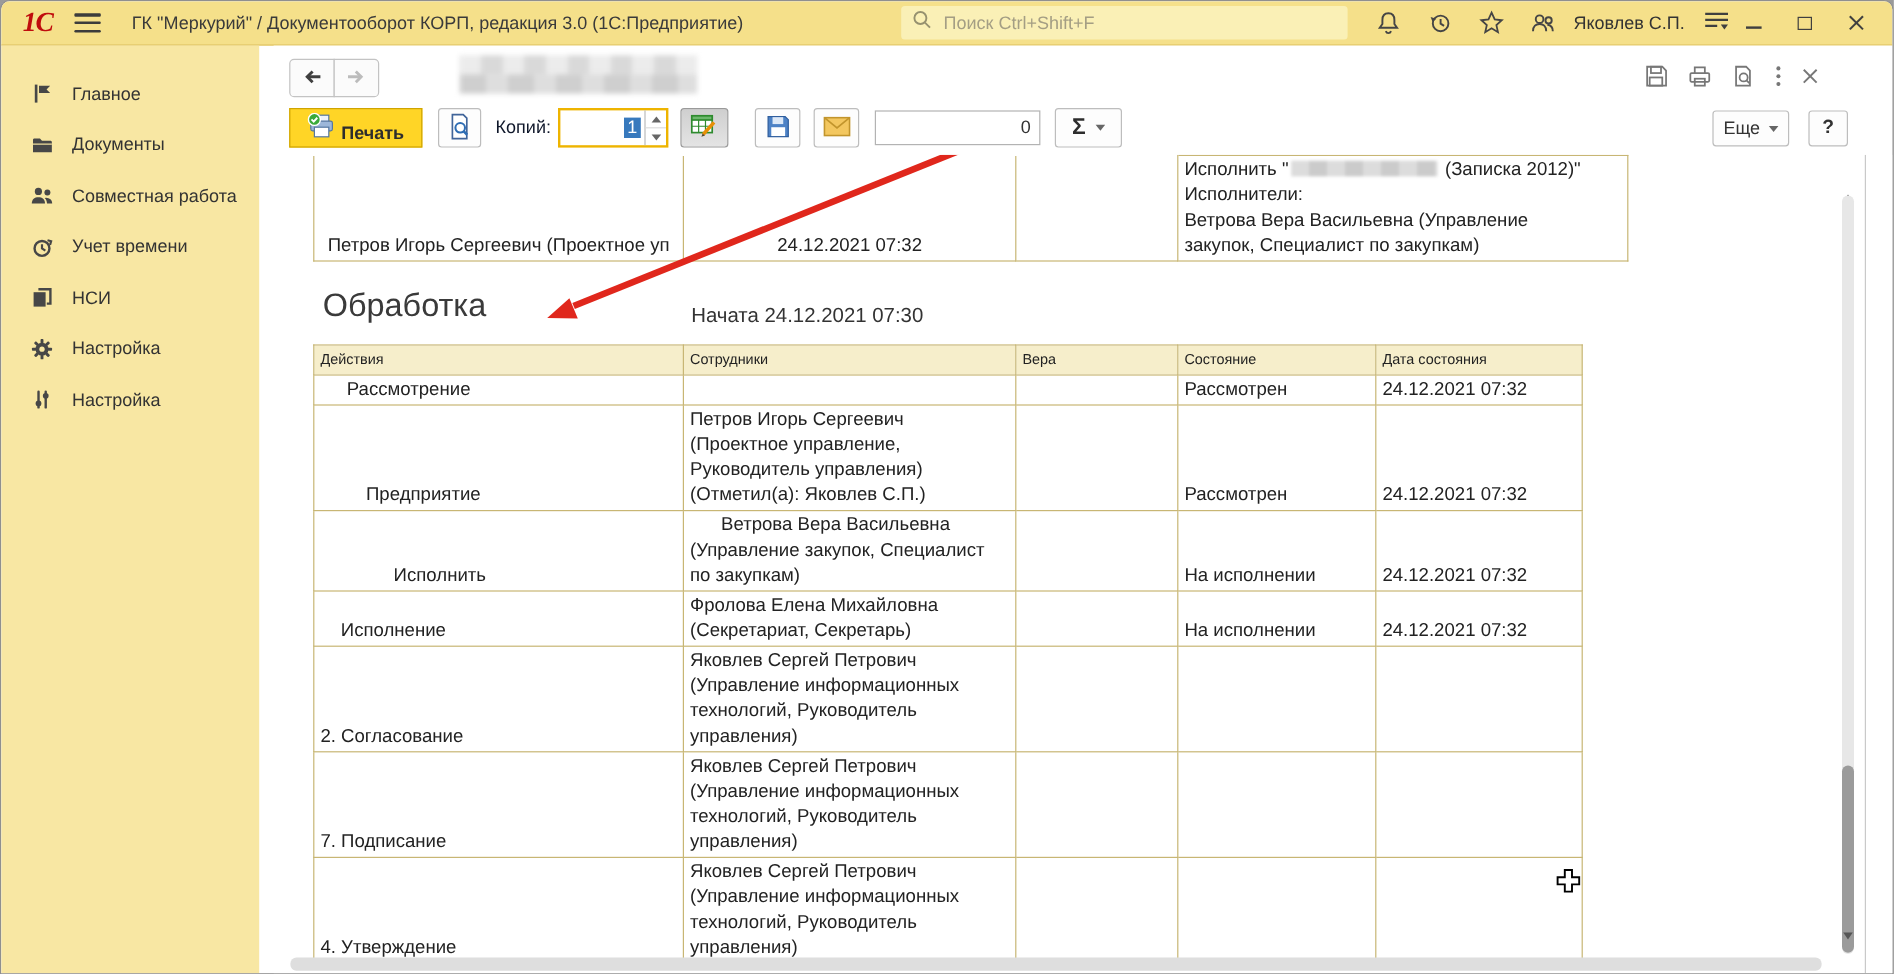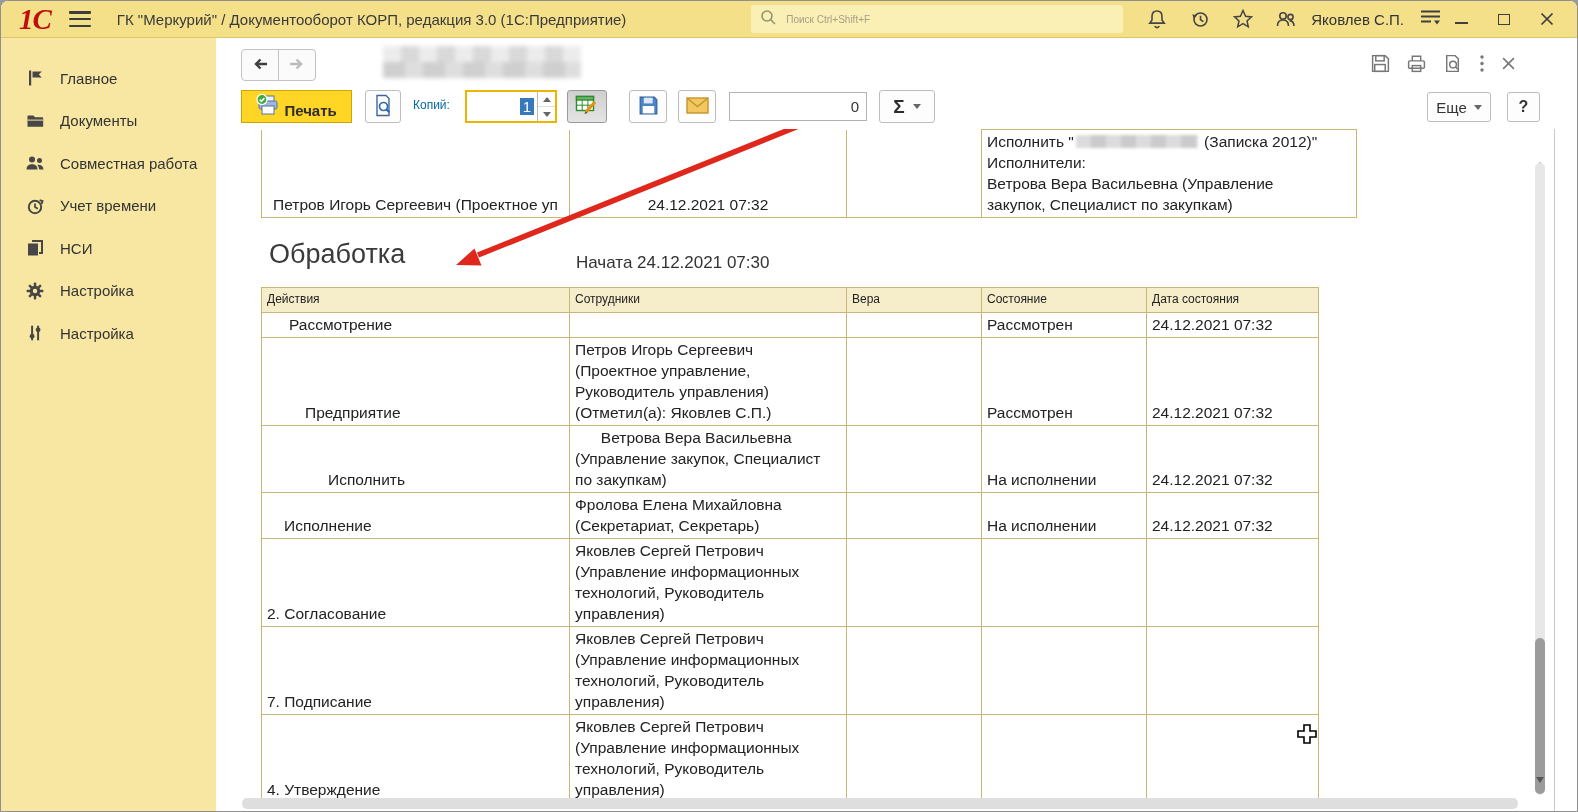--- a/index.html
+++ b/index.html
@@ -2,28 +2,28 @@
 <html><head>
 <meta charset="utf-8">
 <style>
   html,body{margin:0;padding:0;background:#9a9a9a;font-family:"Liberation Sans","DejaVu Sans",sans-serif;}
   .window{position:relative;width:1578px;height:812px;background:#fff;border:1px solid #8f8f8f;
           border-radius:8px 8px 0 0;overflow:hidden;box-sizing:border-box;}
 
   
   .topbar{position:absolute;top:0;left:0;right:0;height:37px;background:#f5e08a;
           border-bottom:1px solid #e0c465;display:flex;align-items:center;padding:0 14px;box-sizing:border-box;}
-  .logo{color:#c00d0d;font-weight:bold;font-style:italic;font-size:29px;letter-spacing:-1px;
+  .logo{color:#c00d0d;font-weight:bold;font-style:italic;font-size:23px;letter-spacing:-1px;
         font-family:"Liberation Serif","DejaVu Serif",serif;margin:0 18px 0 4px;user-select:none;}
   .hamb{width:22px;height:16px;display:flex;flex-direction:column;justify-content:space-between;cursor:pointer;}
   .hamb i{display:block;height:2.5px;background:#3c3c3c;border-radius:1px;}
   .app-title{font-size:15px;color:#3a3a3a;margin-left:26px;white-space:nowrap;}
   .search{margin-left:auto;width:372px;height:28px;background:#faf0b6;border-radius:3px;
           display:flex;align-items:center;padding:0 9px;gap:7px;box-sizing:border-box;}
-  .search input{border:none;background:transparent;outline:none;font-size:10px;color:#555;width:100%;
+  .search input{border:none;background:transparent;outline:none;font-size:15px;color:#555;width:100%;
                 font-family:inherit;}
   .search input::placeholder{color:#a49e84;}
   .tb-icons{display:flex;align-items:center;gap:21px;margin-left:23px;}
   .tb-icons svg{display:block;cursor:pointer;}
   .user{font-size:15px;color:#333;margin:0 15px 0 14px;white-space:nowrap;cursor:pointer;}
   .winbtns{display:flex;align-items:center;gap:27px;margin:0 8px 0 10px;}
   .wb{cursor:pointer;display:flex;align-items:center;justify-content:center;width:16px;height:16px;}
   .wb-min i{width:13px;height:2px;background:#3f3f3f;margin-top:8px;}
   .wb-max i{width:12px;height:11px;border:1.6px solid #3f3f3f;box-sizing:border-box;}
 
@@ -47,21 +47,21 @@
   .mini-icons{position:absolute;left:1142px;top:15px;display:flex;align-items:center;gap:15px;}
   .mini-icons span{cursor:pointer;display:block;}
 
   .cmdbar{position:absolute;left:13px;top:52px;right:13px;height:38px;}
   .btn{box-sizing:border-box;border:1px solid #bdbdbd;background:#fdfdfd;border-radius:3px;cursor:pointer;
        font-family:inherit;display:flex;align-items:center;justify-content:center;}
   .print-btn{position:absolute;left:0;top:0;width:111px;height:33px;background:#ffd526;border:1px solid #cfa400;
              gap:7px;font-size:15px;font-weight:bold;color:#2d2d2d;}
   .icon-btn{position:absolute;top:0;width:36px;height:33px;}
   .pressed{background:linear-gradient(#cfcfcf,#e4e4e4);border-color:#9a9a9a;}
-  .copies-label{position:absolute;left:172px;top:8px;font-size:12px;color:#0369a1;}
+  .copies-label{position:absolute;left:172px;top:8px;font-size:15px;color:#0f172a;}
   .spinner{position:absolute;left:224px;top:0;width:92px;height:33px;border:2px solid #eeb400;background:#fff;
            display:flex;box-sizing:border-box;}
   .spin-box{flex:1;display:flex;align-items:center;justify-content:flex-end;padding-right:3px;font-size:15px;}
   .spin-sel{background:#3779bd;color:#fff;padding:0 3px;}
   .spin-btns{width:17px;border-left:1px solid #bbb;display:flex;flex-direction:column;}
   .spin-btns div{flex:1;display:flex;align-items:center;justify-content:center;cursor:pointer;}
   .spin-btns div:first-child{border-bottom:1px solid #ddd;}
   .tri-up{width:0;height:0;border-left:4px solid transparent;border-right:4px solid transparent;border-bottom:5px solid #666;}
   .tri-down{width:0;height:0;border-left:4px solid transparent;border-right:4px solid transparent;border-top:5px solid #666;}
   .amount{position:absolute;left:488px;top:2px;width:138px;height:29px;border:1px solid #b3b3b3;box-sizing:border-box;

